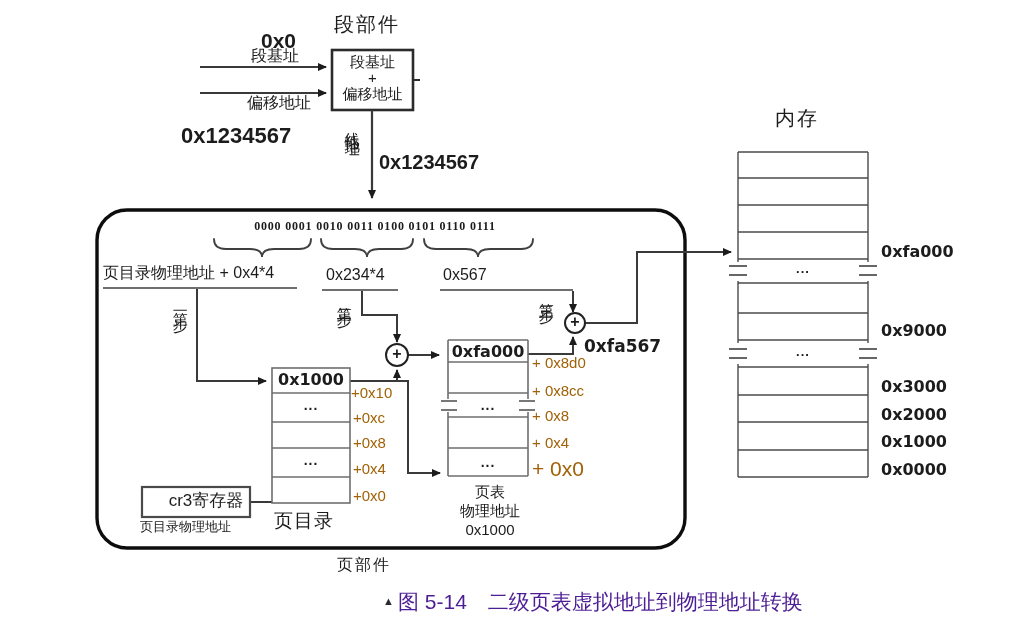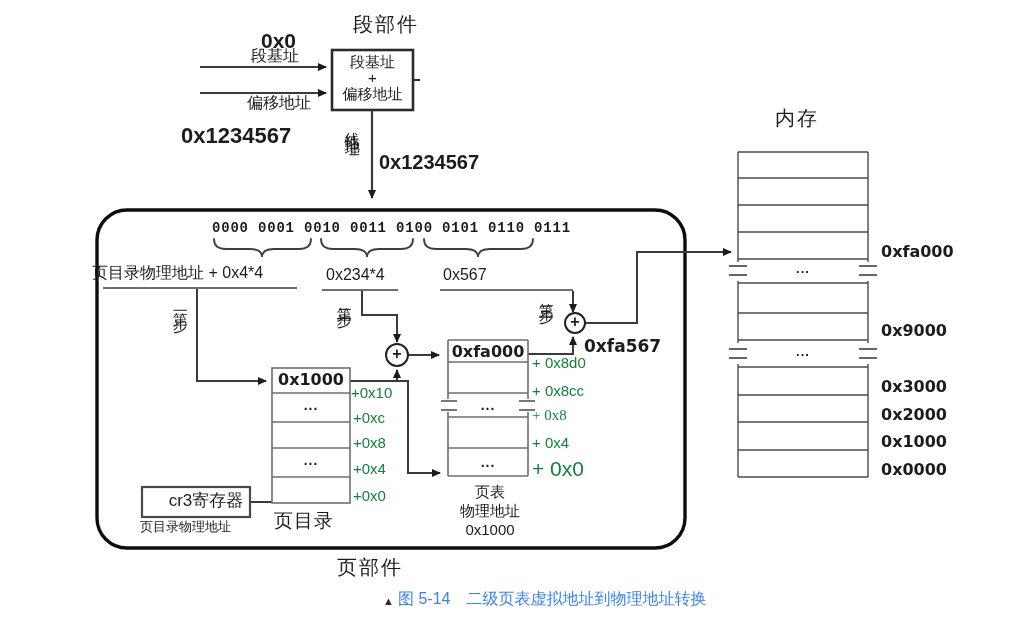--- a/index.html
+++ b/index.html
@@ -7,21 +7,21 @@
     position:relative;width:1027px;height:625px;background:#fff;overflow:hidden;
     font-family:"Liberation Sans","DejaVu Sans",sans-serif;color:#1c1c1c;
   }
   #wires{position:absolute;left:0;top:0;width:1027px;height:625px;}
   .t{position:absolute;white-space:pre;line-height:1.15;}
   .c{text-align:center;}
   .b{font-weight:700;}
   .sb{font-weight:700;margin-top:10px;}
   .vtext{writing-mode:vertical-rl;text-orientation:upright;letter-spacing:3px;}
   .bin{font-family:"Liberation Serif","DejaVu Serif",serif;font-weight:700;letter-spacing:0.8px;}
-  .off{color:#15803d;}
+  .off{color:#a16207;}
   .dots{font-weight:700;letter-spacing:1px;}
   .mono{font-family:"DejaVu Sans",sans-serif;}
 </style>
 </head>
 <body>
 
 <div id="canvas">
 
   <svg id="wires" viewBox="0 0 1027 625" xmlns="http://www.w3.org/2000/svg">
     <defs>
@@ -127,33 +127,33 @@
         <line x1="859" y1="266" x2="877" y2="266"></line>
         <line x1="859" y1="275" x2="877" y2="275"></line>
         <line x1="729" y1="349" x2="747" y2="349"></line>
         <line x1="729" y1="358" x2="747" y2="358"></line>
         <line x1="859" y1="349" x2="877" y2="349"></line>
         <line x1="859" y1="358" x2="877" y2="358"></line>
       </g>
     </g>
   </svg>
 
-  <div class="t" style="left:334px;top:13px;font-size:20px;letter-spacing:2px;margin-left:19px;">段部件</div>
+  <div class="t" style="left:334px;top:13px;font-size:20px;letter-spacing:2px;">段部件</div>
   <div class="t sb" style="left:261px;top:19px;font-size:21px;">0x0</div>
   <div class="t" style="left:251px;top:47px;font-size:16px;">段基址</div>
   <div class="t" style="left:247px;top:94px;font-size:16px;">偏移地址</div>
   <div class="t sb" style="left:181px;top:113px;font-size:22px;">0x1234567</div>
   <div class="t c" style="left:332px;top:53px;width:81px;font-size:15px;">段基址</div>
   <div class="t c" style="left:332px;top:69px;width:81px;font-size:15px;">+</div>
   <div class="t c" style="left:332px;top:85px;width:81px;font-size:15px;">偏移地址</div>
   <div class="t vtext" style="left:344px;top:120px;font-size:15px;height:84px;">线性地址</div>
   <div class="t sb" style="left:379px;top:141px;font-size:20px;">0x1234567</div>
 
-  <div class="t bin c" style="left:212px;top:220px;width:326px;font-size:14px;font-family:Liberation Mono, monospace;">0000 0001 0010 0011 0100 0101 0110 0111</div>
-  <div class="t" style="left:92px;top:264px;font-size:16px;">页目录物理地址 + 0x4*4</div>
+  <div class="t bin c" style="left:212px;top:220px;width:326px;font-size:12px;">0000 0001 0010 0011 0100 0101 0110 0111</div>
+  <div class="t" style="left:103px;top:264px;font-size:16px;">页目录物理地址 + 0x4*4</div>
   <div class="t" style="left:326px;top:266px;font-size:16px;">0x234*4</div>
   <div class="t" style="left:443px;top:266px;font-size:16px;">0x567</div>
 
   <div class="t vtext" style="left:172px;top:300px;font-size:15px;height:70px;">第一步</div>
   <div class="t vtext" style="left:336px;top:295px;font-size:15px;height:70px;">第二步</div>
   <div class="t vtext" style="left:538px;top:291px;font-size:15px;height:70px;">第三步</div>
 
   <div class="t c b" style="left:389px;top:345px;width:16px;font-size:16px;">+</div>
   <div class="t c b" style="left:567px;top:313px;width:16px;font-size:16px;">+</div>
   <div class="t sb mono" style="left:584px;top:327px;font-size:17px;">0xfa567</div>
@@ -169,34 +169,34 @@
   <div class="t" style="left:274px;top:510px;font-size:19px;letter-spacing:1px;">页目录</div>
 
   <div class="t c" style="left:142px;top:491px;width:128px;font-size:17px;">cr3寄存器</div>
   <div class="t" style="left:140px;top:520px;font-size:13px;">页目录物理地址</div>
 
   <div class="t c b mono" style="left:448px;top:343px;width:80px;font-size:16px;">0xfa000</div>
   <div class="t c dots" style="left:448px;top:397px;width:80px;font-size:14px;">...</div>
   <div class="t c dots" style="left:448px;top:454px;width:80px;font-size:14px;">...</div>
   <div class="t off" style="left:532px;top:354px;font-size:15px;">+ 0x8d0</div>
   <div class="t off" style="left:532px;top:382px;font-size:15px;">+ 0x8cc</div>
-  <div class="t off" style="left:532px;top:407px;font-size:15px;font-family:Liberation Serif, serif;">+ 0x8</div>
+  <div class="t off" style="left:532px;top:407px;font-size:15px;">+ 0x8</div>
   <div class="t off" style="left:532px;top:434px;font-size:15px;">+ 0x4</div>
   <div class="t off" style="left:532px;top:457px;font-size:21px;">+ 0x0</div>
   <div class="t c" style="left:444px;top:483px;width:92px;font-size:15px;">页表</div>
   <div class="t c" style="left:444px;top:502px;width:92px;font-size:15px;">物理地址</div>
   <div class="t c" style="left:444px;top:521px;width:92px;font-size:15px;">0x1000</div>
 
   <div class="t" style="left:775px;top:107px;font-size:20px;letter-spacing:2px;">内存</div>
   <div class="t c dots" style="left:738px;top:262px;width:130px;font-size:13px;">...</div>
   <div class="t c dots" style="left:738px;top:345px;width:130px;font-size:13px;">...</div>
   <div class="t b mono" style="left:881px;top:243px;font-size:16px;">0xfa000</div>
   <div class="t b mono" style="left:881px;top:322px;font-size:16px;">0x9000</div>
   <div class="t b mono" style="left:881px;top:378px;font-size:16px;">0x3000</div>
   <div class="t b mono" style="left:881px;top:406px;font-size:16px;">0x2000</div>
   <div class="t b mono" style="left:881px;top:433px;font-size:16px;">0x1000</div>
   <div class="t b mono" style="left:881px;top:461px;font-size:16px;">0x0000</div>
 
-  <div class="t" style="left:337px;top:556px;font-size:20px;letter-spacing:2px;">页部件</div>
+  <div class="t" style="left:337px;top:556px;font-size:16px;letter-spacing:2px;">页部件</div>
   <div class="t" style="left:383px;top:595px;font-size:11px;color:#2a2a2a;">▲</div>
-  <div class="t" style="left:398px;top:590px;font-size:16px;color:#3b82f6;">图 5-14　二级页表虚拟地址到物理地址转换</div>
+  <div class="t" style="left:398px;top:590px;font-size:21px;color:#4c1d95;">图 5-14　二级页表虚拟地址到物理地址转换</div>
 
 </div>
 
 </body></html>

